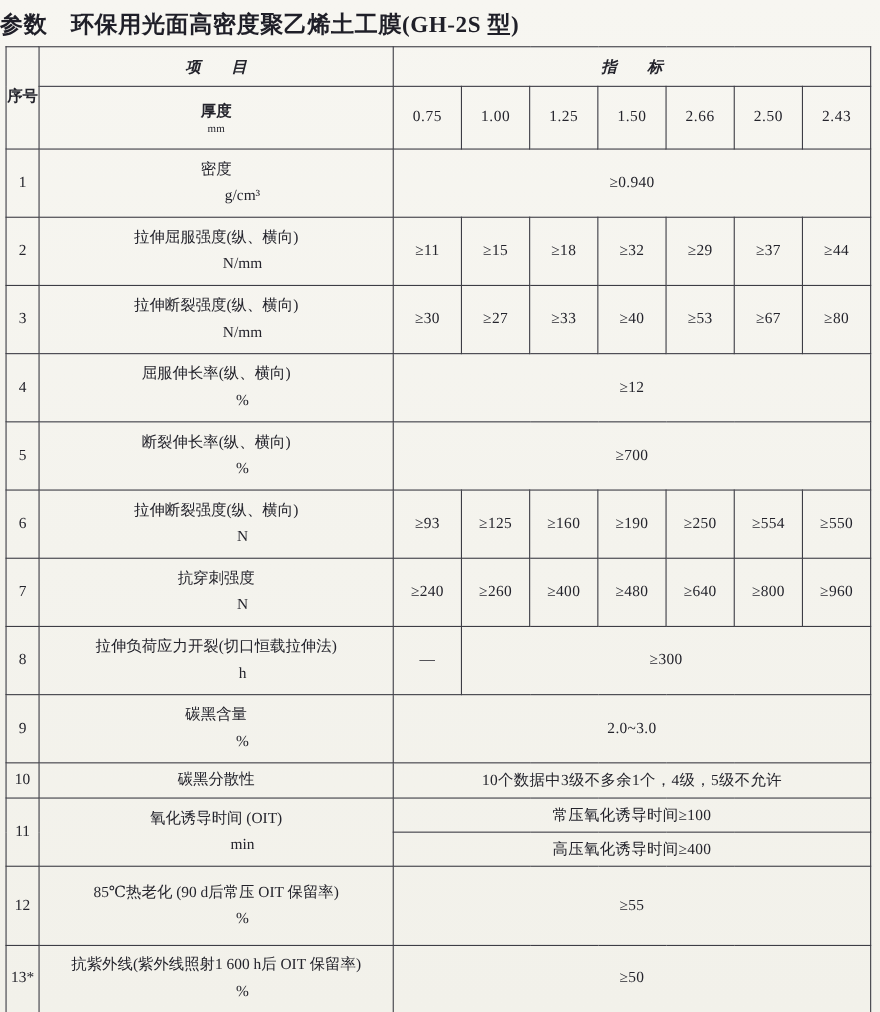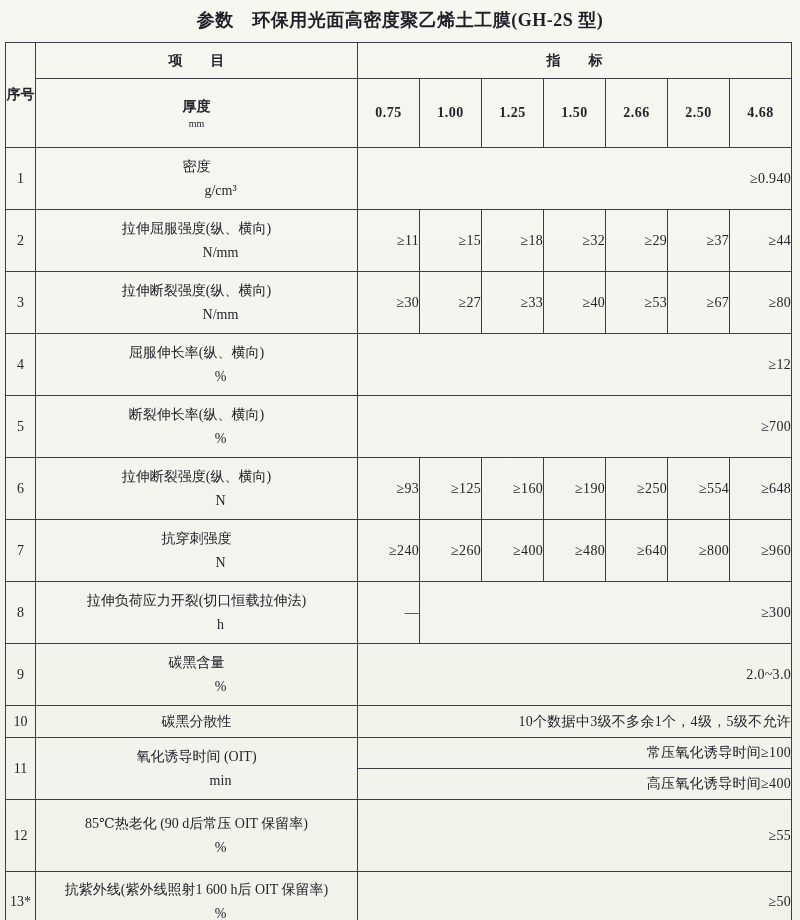--- a/index.html
+++ b/index.html
@@ -6,40 +6,40 @@
   body{
     width:800px;height:920px;
     background:linear-gradient(180deg,#f7f6f1 0%,#f4f3ed 55%,#f2f1ea 100%);
     font-family:"Liberation Serif","DejaVu Serif",serif;
     color:#24242c;
     position:relative;
     overflow:hidden;
   }
   .doc-title{
     position:absolute;left:0;top:8px;width:100%;
-    text-align:center;
-    font-size:18px;font-weight:bold;letter-spacing:.5px;
+    text-align:left;
+    font-size:21px;font-weight:bold;letter-spacing:.5px;
     color:#1f1f28;
   }
   table.spec{
     position:absolute;left:5px;top:42px;
     width:786px;
     border-collapse:collapse;
     table-layout:fixed;
     background:transparent;
   }
   table.spec td{
     border:1.5px solid #3d3d45;
     padding:0;
     font-size:14px;
     color:#24242c;
     vertical-align:middle;
   }
   tr.h-a{height:36px}
-  tr.h-b{height:69px}
+  tr.h-b{height:57px}
   tr.h-std{height:62px}
   tr.h-short{height:32px}
   tr.h-sub{height:31px}
   tr.h-tall{height:72px}
   tr.h-last{height:61px}
   td.seq{
     text-align:center;
     word-break:break-all;
     line-height:1.55;
     padding:0 6px;
@@ -48,37 +48,37 @@
   td.head{
     text-align:center;
     font-size:15px;
     font-weight:bold;
     color:#1f1f28;
   }
   td.head .line2{display:block;font-size:10px;margin-top:2px;font-weight:normal;}
   td.thick{
     text-align:center;
     font-size:14.5px;
-    font-weight:bold;
+    font-weight:normal;
     color:#1f1f28;
     letter-spacing:.5px;
   }
   td.item{
     text-align:center;
     padding:4px 8px 4px 13px;
     line-height:1.7;
   }
   td.item .nm{display:block;}
   td.item .un{display:block;margin-left:48px;}
   td.val{
-    text-align:right;
+    text-align:center;
     font-size:14.5px;
     letter-spacing:.3px;
   }
-  td.bb2{border-bottom-width:2px;}
+  td.bb2{border-bottom-width:2px;font-style:italic;}
 </style>
 </head>
 <body>
 
 <div class="doc-title">参数　环保用光面高密度聚乙烯土工膜(GH-2S 型)</div>
 
 <table class="spec">
   <colgroup>
     <col style="width:30px">
     <col style="width:322px">
@@ -102,21 +102,21 @@
     <td class="head">
       <span>厚度</span>
       <span class="line2">mm</span>
     </td>
     <td class="thick">0.75</td>
     <td class="thick">1.00</td>
     <td class="thick">1.25</td>
     <td class="thick">1.50</td>
     <td class="thick">2.66</td>
     <td class="thick">2.50</td>
-    <td class="thick">4.68</td>
+    <td class="thick">2.43</td>
   </tr>
 
   <tr class="h-std">
     <td class="seq">1</td>
     <td class="item">
       <span class="nm">密度</span>
       <span class="un">g/cm³</span>
     </td>
     <td class="val" colspan="7">≥0.940</td>
   </tr>
@@ -174,21 +174,21 @@
     <td class="item">
       <span class="nm">拉伸断裂强度(纵、横向)</span>
       <span class="un">N</span>
     </td>
     <td class="val">≥93</td>
     <td class="val">≥125</td>
     <td class="val">≥160</td>
     <td class="val">≥190</td>
     <td class="val">≥250</td>
     <td class="val">≥554</td>
-    <td class="val">≥648</td>
+    <td class="val">≥550</td>
   </tr>
 
   <tr class="h-std">
     <td class="seq">7</td>
     <td class="item">
       <span class="nm">抗穿刺强度</span>
       <span class="un">N</span>
     </td>
     <td class="val">≥240</td>
     <td class="val">≥260</td>

